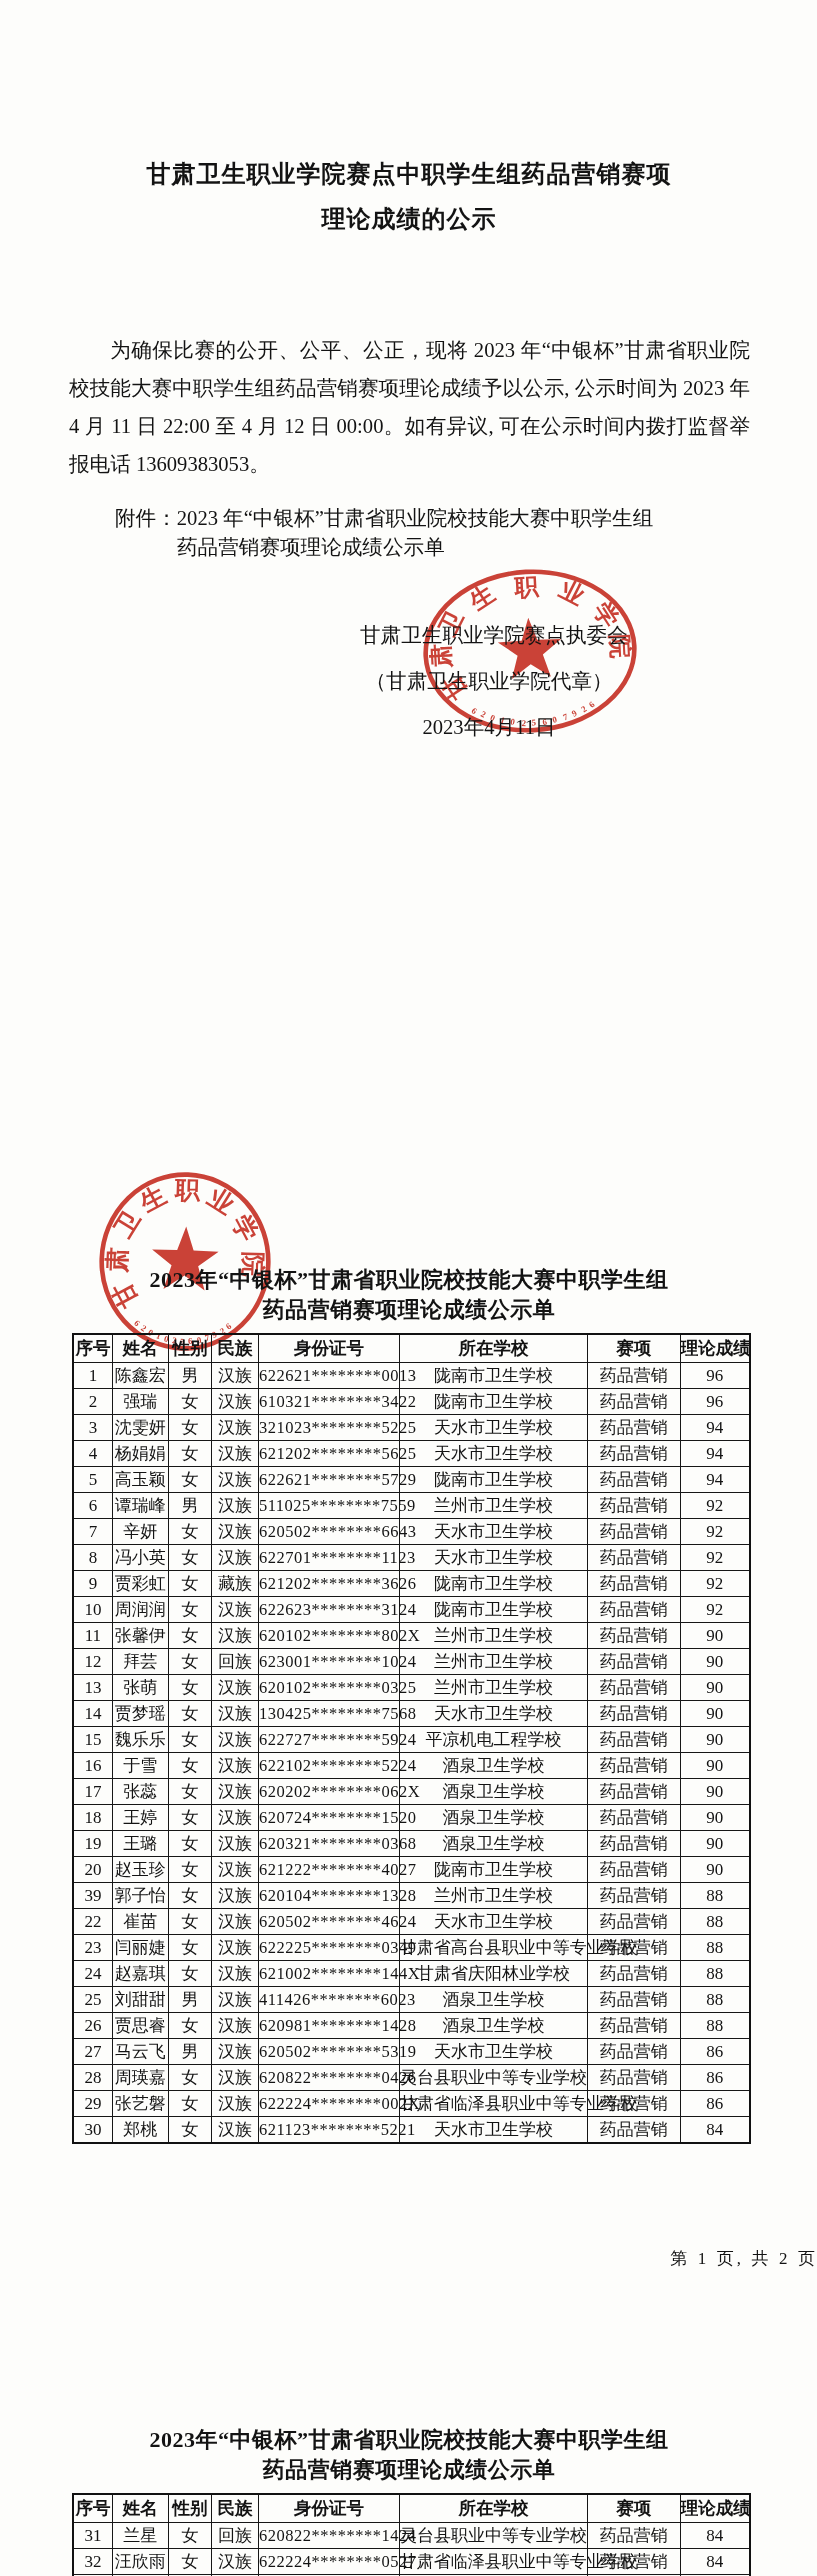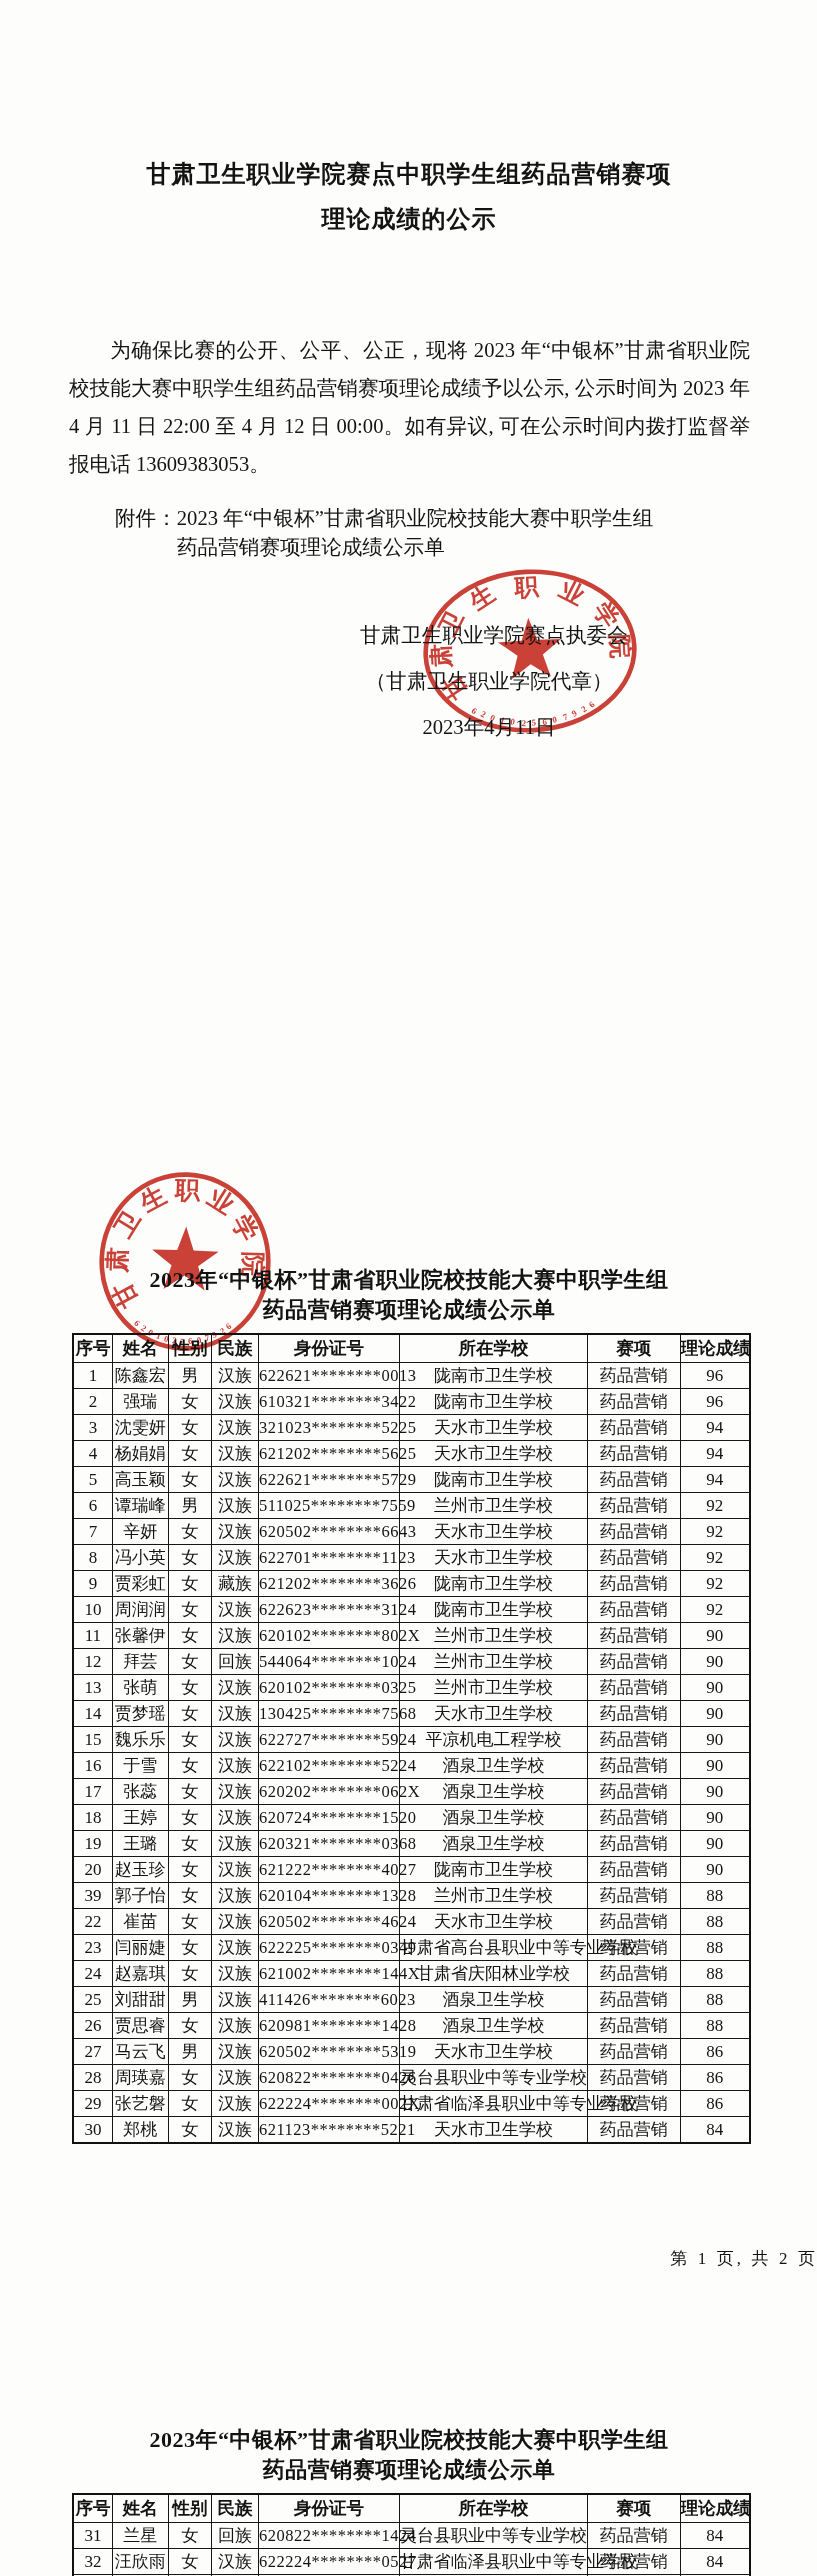--- a/index.html
+++ b/index.html
@@ -291,21 +291,21 @@
           <td class="cell-id">620102********802X</td>
           <td class="cell-school">兰州市卫生学校</td>
           <td class="cell-event">药品营销</td>
           <td class="cell-score">90</td>
         </tr>
         <tr>
           <td class="cell-no">12</td>
           <td class="cell-name">拜芸</td>
           <td class="cell-gender">女</td>
           <td class="cell-ethnicity">回族</td>
-          <td class="cell-id">544064********1024</td>
+          <td class="cell-id">623001********1024</td>
           <td class="cell-school">兰州市卫生学校</td>
           <td class="cell-event">药品营销</td>
           <td class="cell-score">90</td>
         </tr>
         <tr>
           <td class="cell-no">13</td>
           <td class="cell-name">张萌</td>
           <td class="cell-gender">女</td>
           <td class="cell-ethnicity">汉族</td>
           <td class="cell-id">620102********0325</td>

